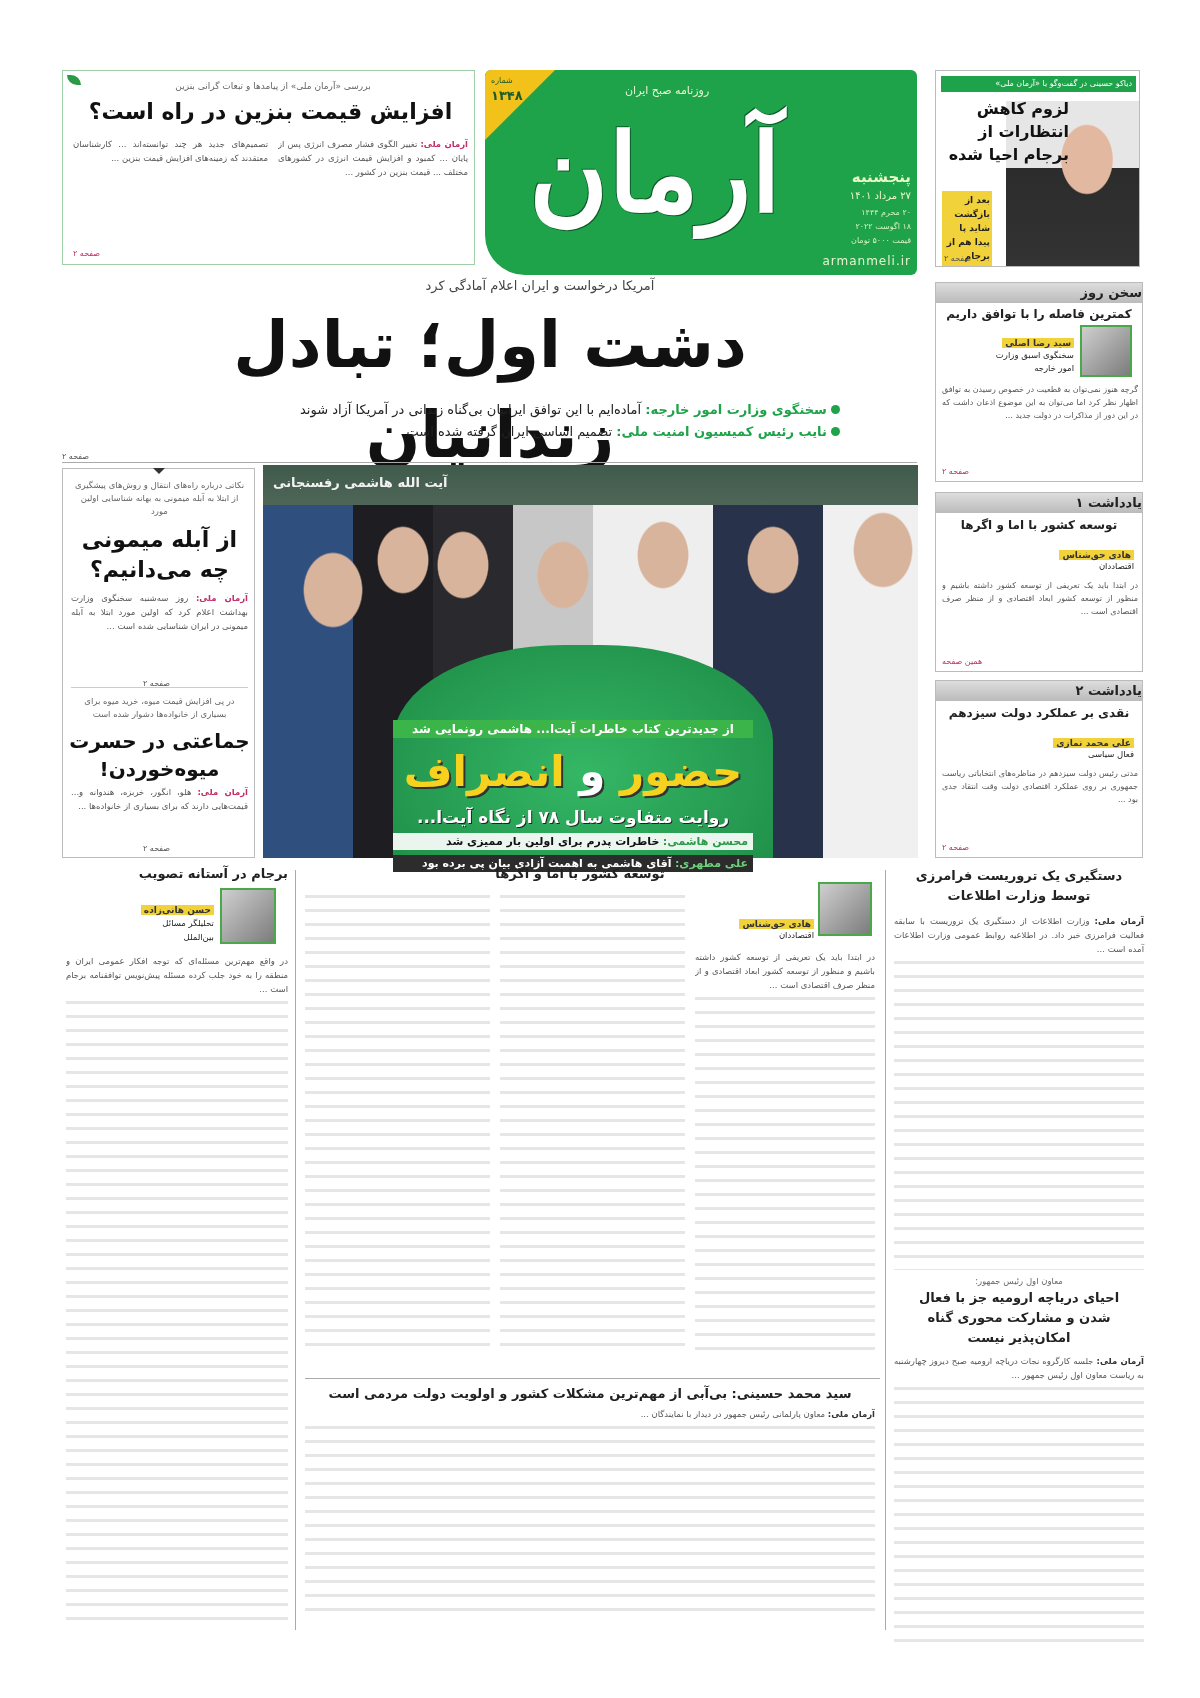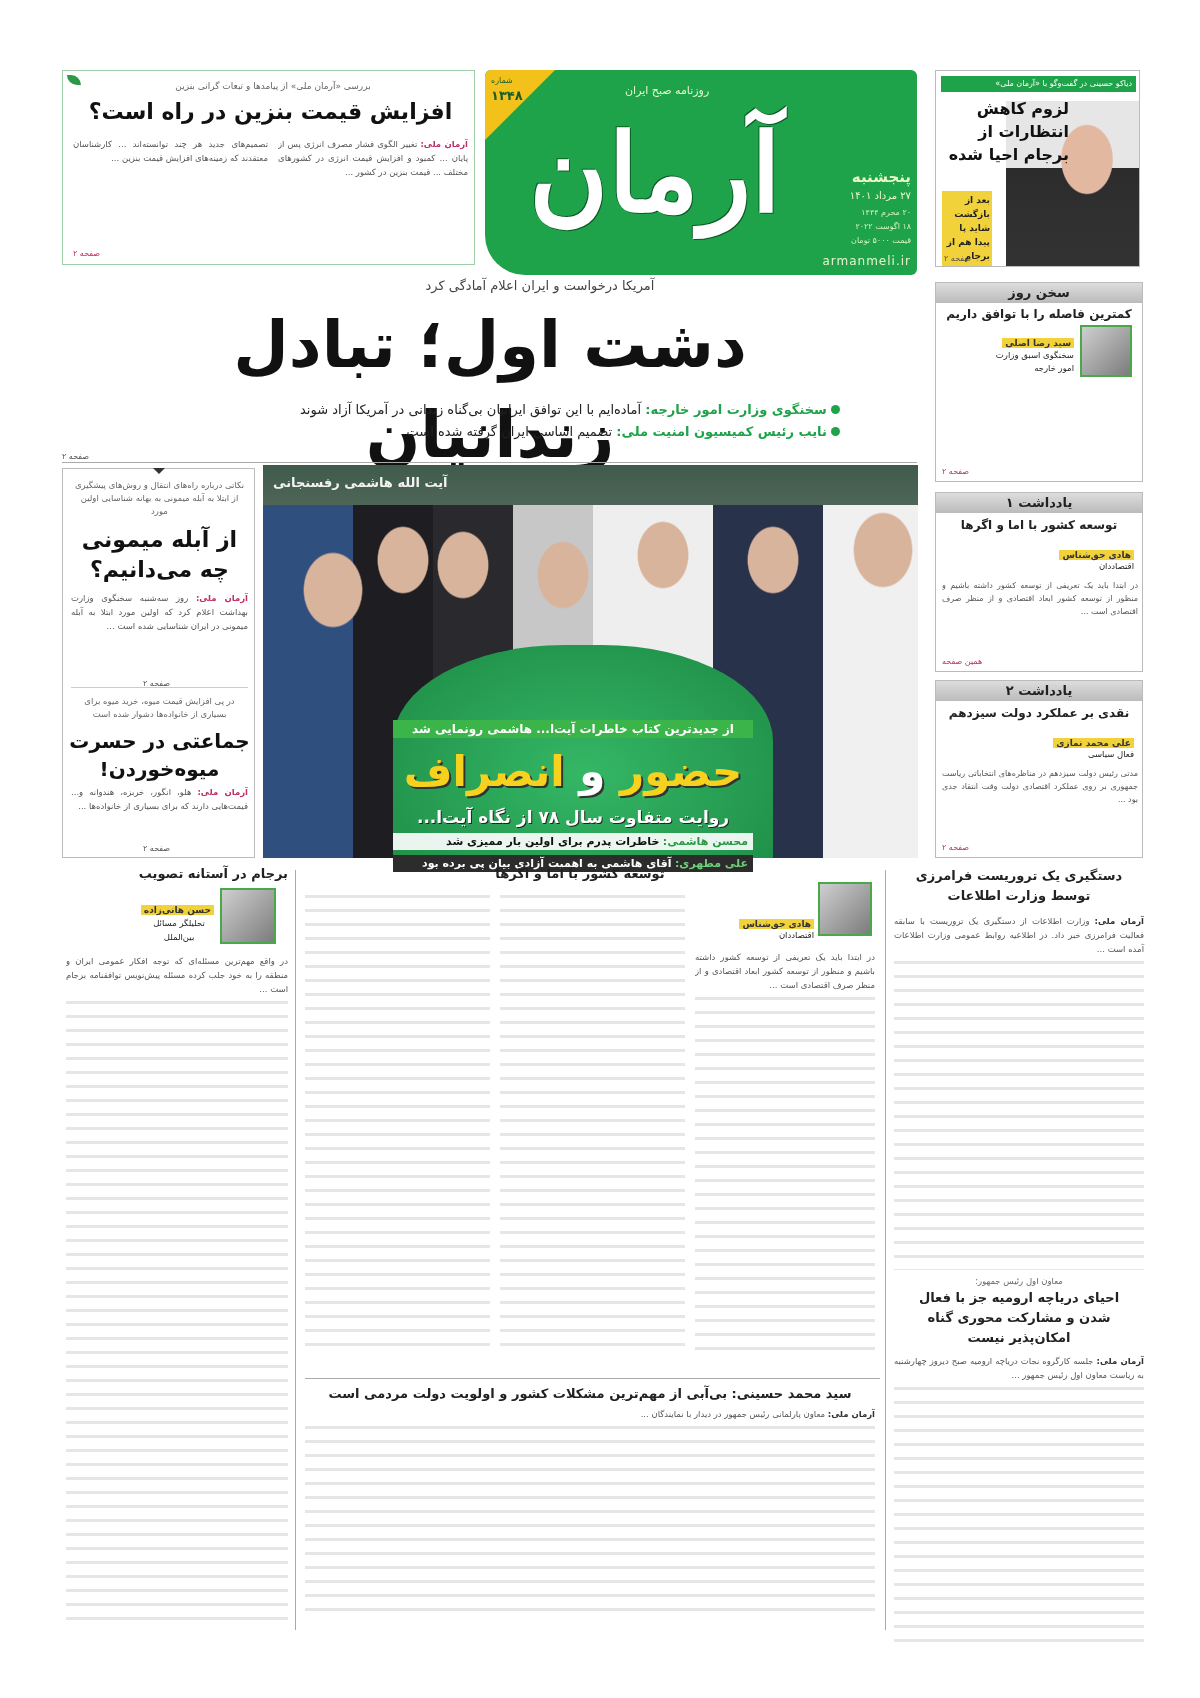--- a/index.html
+++ b/index.html
@@ -7,21 +7,21 @@
   .abs { position: absolute; }
   .rtl { direction: rtl; text-align: right; }
   .center { text-align: center; }
   .box { border: 1px solid #bbb; background: #fff; }
   .body-lines { font-size: 8.5px; line-height: 14px; color: #555; text-align: justify; direction: rtl; }
   .lead { color: #c0306a; font-weight: bold; }
   .hl { background: #f2d23a; padding: 0 3px; font-weight: bold; color: #333; }
   .pageref { font-size: 8px; color: #c0306a; }
   .rule-v { position: absolute; width: 1px; background: #aaa; }
   .rule-h { position: absolute; height: 1px; background: #aaa; }
-  .grey-band { background: linear-gradient(#ddd,#bbb); color:#222; font-weight:bold; font-size:13px; text-align:center; height:20px; line-height:20px; }
+  .grey-band { background: linear-gradient(#ddd,#bbb); color:#222; font-weight:bold; font-size:13px; text-align:right; height:20px; line-height:20px; }
   .avatar { background: linear-gradient(135deg,#cfcfcf,#7c7c7c); border: 2px solid #4aa84a; }
   .filler { background: repeating-linear-gradient(#fff 0 5px, #e6e6e6 5px 8px, #fff 8px 14px); }
 </style>
 </head>
 <body>
 
 <div class="abs box" style="left:62px;top:70px;width:413px;height:195px;border-color:#9fcfa9;">
   <div class="abs" style="left:4px;top:4px;width:14px;height:10px;background:#2b9a46;border-radius:0 10px 0 10px;"></div>
   <div class="abs rtl center" style="left:20px;top:10px;width:380px;font-size:9px;color:#666;text-align:center;">بررسی «آرمان ملی» از پیامدها و تبعات گرانی بنزین</div>
   <div class="abs rtl center" style="left:10px;top:28px;width:395px;font-size:22px;font-weight:bold;color:#111;text-align:center;">افزایش قیمت بنزین در راه است؟</div>
@@ -110,20 +110,21 @@
 </div>
 
 <div class="abs" style="left:935px;top:282px;width:213px;height:576px;">
 
   <div class="abs box" style="left:0;top:0;width:208px;height:200px;">
     <div class="grey-band">سخن روز</div>
     <div class="rtl center" style="font-size:12px;font-weight:bold;padding:4px 0;text-align:center;">کمترین فاصله را با توافق داریم</div>
     <div class="abs avatar" style="right:10px;top:42px;width:52px;height:52px;"></div>
     <div class="abs rtl" style="right:68px;top:48px;"><span class="hl" style="font-size:9px;">سید رضا اصلی</span></div>
     <div class="abs rtl" style="right:68px;top:66px;width:80px;font-size:8.5px;line-height:13px;">سخنگوی اسبق وزارت امور خارجه</div>
+    <div class="abs body-lines" style="left:6px;top:100px;width:196px;height:80px;overflow:hidden;font-size:8px;line-height:13px;">گرچه هنوز نمی‌توان به قطعیت در خصوص رسیدن به توافق اظهار نظر کرد اما می‌توان به این موضوع اذعان داشت که در این دور از مذاکرات در دولت جدید ...</div>
     <div class="abs pageref" style="left:6px;top:184px;">صفحه ۲</div>
   </div>
 
   <div class="abs box" style="left:0;top:210px;width:208px;height:180px;">
     <div class="grey-band">یادداشت ۱</div>
     <div class="rtl center" style="font-size:12px;font-weight:bold;padding:5px 0;text-align:center;">توسعه کشور با اما و اگرها</div>
     <div class="abs rtl" style="right:8px;top:50px;"><span class="hl" style="font-size:9px;">هادی حق‌شناس</span></div>
     <div class="abs rtl" style="right:8px;top:68px;font-size:8.5px;">اقتصاددان</div>
     <div class="abs body-lines" style="left:6px;top:86px;width:196px;height:75px;overflow:hidden;font-size:8px;line-height:13px;">در ابتدا باید یک تعریفی از توسعه کشور داشته باشیم و منظور از توسعه کشور ابعاد اقتصادی و از منظر صرف اقتصادی است ...</div>
     <div class="abs pageref" style="left:6px;top:164px;">همین صفحه</div>
@@ -162,15 +163,15 @@
 <div class="abs" style="left:300px;top:1384px;width:580px;height:248px;">
   <div class="rtl center" style="font-size:13px;font-weight:bold;text-align:center;padding:2px 0 6px;">سید محمد حسینی: بی‌آبی از مهم‌ترین مشکلات کشور و اولویت دولت مردمی است</div>
   <div class="body-lines" style="height:220px;overflow:hidden;padding:0 5px;"><span class="lead" style="color:#333;">آرمان ملی:</span> <span>معاون پارلمانی رئیس جمهور در دیدار با نمایندگان ...</span><div class="filler" style="height:200px;"></div></div>
 </div>
 <div class="rule-v" style="left:295px;top:870px;height:760px;"></div>
 
 <div class="abs" style="left:62px;top:862px;width:228px;height:770px;">
   <div class="abs rtl" style="left:40px;top:4px;width:186px;font-size:13px;font-weight:bold;">برجام در آستانه تصویب</div>
   <div class="abs avatar" style="left:158px;top:26px;width:56px;height:56px;"></div>
   <div class="abs rtl" style="right:76px;top:36px;"><span class="hl" style="font-size:9px;">حسن هانی‌زاده</span></div>
-  <div class="abs rtl" style="right:76px;top:54px;width:70px;font-size:8.5px;line-height:14px;text-align:center;">تحلیلگر مسائل بین‌الملل</div>
+  <div class="abs rtl" style="right:76px;top:54px;width:70px;font-size:8.5px;line-height:14px;">تحلیلگر مسائل بین‌الملل</div>
   <div class="abs body-lines" style="left:4px;top:92px;width:222px;height:670px;overflow:hidden;"><span>در واقع مهم‌ترین مسئله‌ای که توجه افکار عمومی ایران و منطقه را به خود جلب کرده مسئله پیش‌نویس توافقنامه برجام است ...</span><div class="filler" style="height:650px;"></div></div>
 </div>
 
 </body></html>

